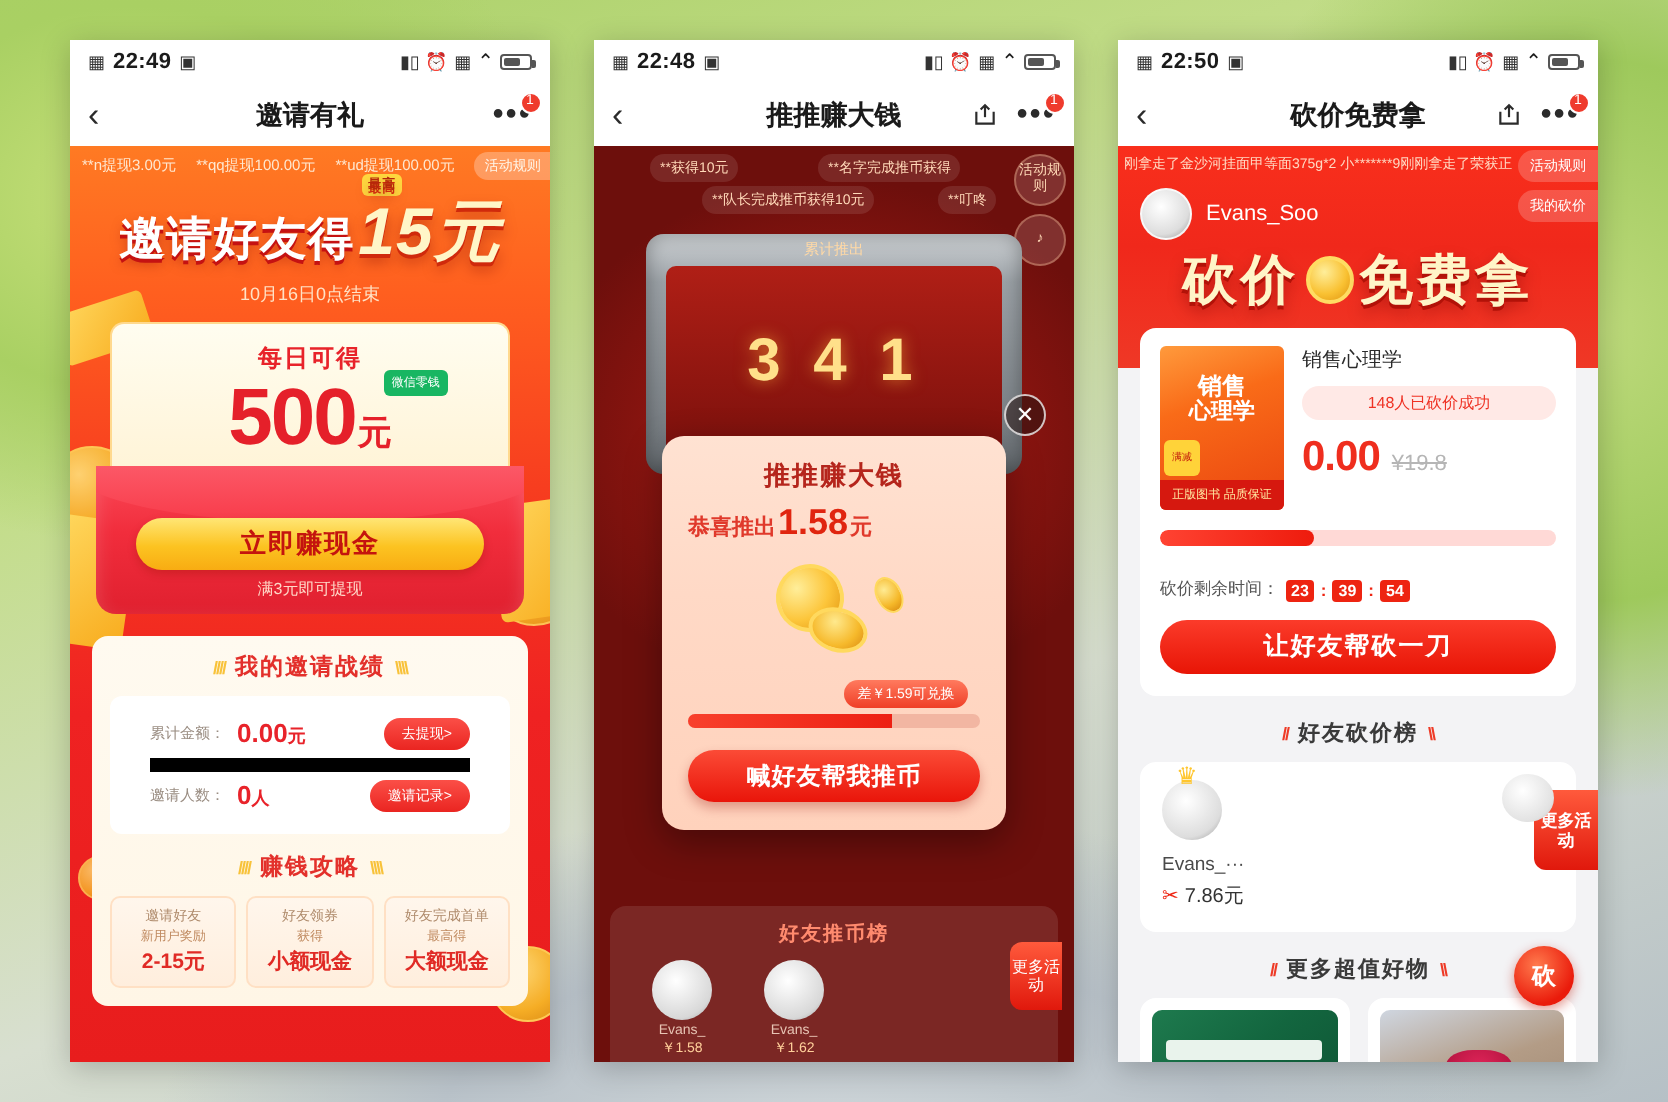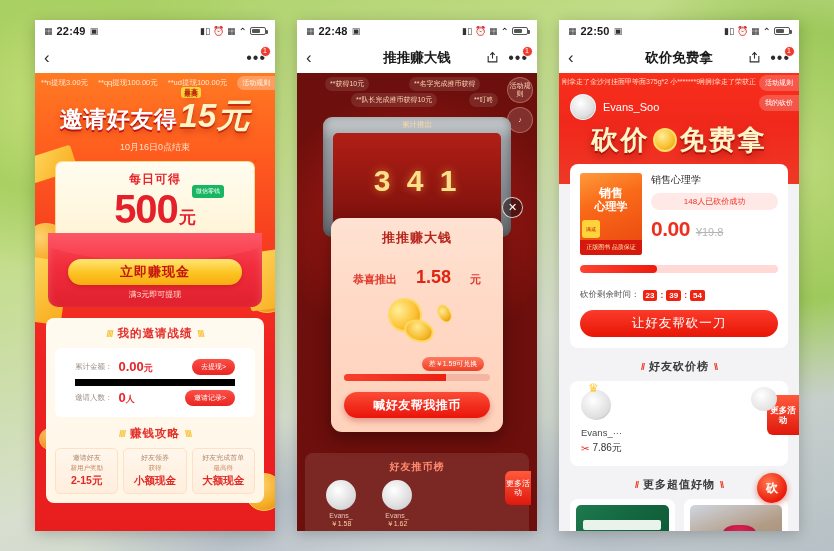--- a/index.html
+++ b/index.html
@@ -244,22 +244,22 @@
     justify-content: center; z-index: 9;
   }
   .p2-modal {
     position: absolute; left: 34px; right: 34px; top: 145px;
     background: linear-gradient(180deg,#ffe2d2 0%, #ffd9c6 40%, #ffd2bc 100%);
     border-radius: 11px; padding: 11px 13px 14px; text-align: center; z-index: 8;
     box-shadow: 0 6px 18px rgba(0,0,0,.35);
   }
   .p2-modal h2 { font-size: 13px; color: #b5251c; font-weight: 800; letter-spacing: 1px; }
   .p2-modal .won {
-    margin-top: 20px; font-size: 11px; color: #e0392b; font-weight: 700;
-    display: flex; align-items: baseline; justify-content: center; gap: 19px;
+    margin-top: 4px; font-size: 11px; color: #e0392b; font-weight: 700;
+    display: flex; align-items: baseline; gap: 1px;
   }
   .p2-modal .won b { font-size: 18px; color: #e0250f; }
   .p2-coins { height: 62px; position: relative; margin: 2px 0 0; }
   .c-big {
     position: absolute; left: 44px; top: 8px; width: 34px; height: 34px; border-radius: 50%;
     background: radial-gradient(circle at 34% 28%, #ffee9a, #fcc53a 55%, #e0930f);
     border: 2px solid #ffd95e; transform: rotate(-18deg);
   }
   .c-mid {
     position: absolute; left: 60px; top: 30px; width: 30px; height: 22px; border-radius: 50%;
@@ -386,21 +386,21 @@
     font-size: 8.5px; color: #555;
   }
   .p3-cd b {
     background: #ee2411; color: #fff; font-size: 8px; font-weight: 700;
     padding: 1px 3px; border-radius: 2px;
   }
   .p3-cd .sep { color: #ee2411; font-weight: 700; }
   .p3-cta {
     margin-top: 9px; height: 27px; border-radius: 14px;
     background: linear-gradient(180deg,#fb3b2a,#e81506);
-    color: #fff; font-size: 12.5px; font-weight: 400; letter-spacing: 1px;
+    color: #fff; font-size: 12.5px; font-weight: 700; letter-spacing: 1px;
     display: flex; align-items: center; justify-content: center;
   }
   .p3-sec {
     text-align: center; font-size: 11px; font-weight: 800; color: #3a3a3a;
     letter-spacing: 1px; margin: 11px 0 7px;
     display: flex; align-items: center; justify-content: center; gap: 5px;
   }
   .p3-sec .sl { color: #ee3a26; font-size: 9px; letter-spacing: -1px; }
   .p3-rankcard {
     margin: 0 11px; background: #fff; border-radius: 8px; padding: 9px 11px 11px;
@@ -468,20 +468,21 @@
         <span class="sb-ico">▦</span>
         <span class="wifi-ico">⌃</span>
         <span class="sb-batt">
             <i></i>
           </span>
       </div>
     </div>
 
     <div class="navbar">
       <div class="nav-back">‹</div>
+      <div class="nav-title">邀请有礼</div>
       <div class="nav-right">
         <div class="nav-dots">
           <span>•••</span>
           <span class="nav-badge">1</span>
         </div>
       </div>
     </div>
 
     <div class="p1-body">
       <div class="coin-deco" style="left:-12px;top:150px;width:46px;height:46px;opacity:.9"></div>

